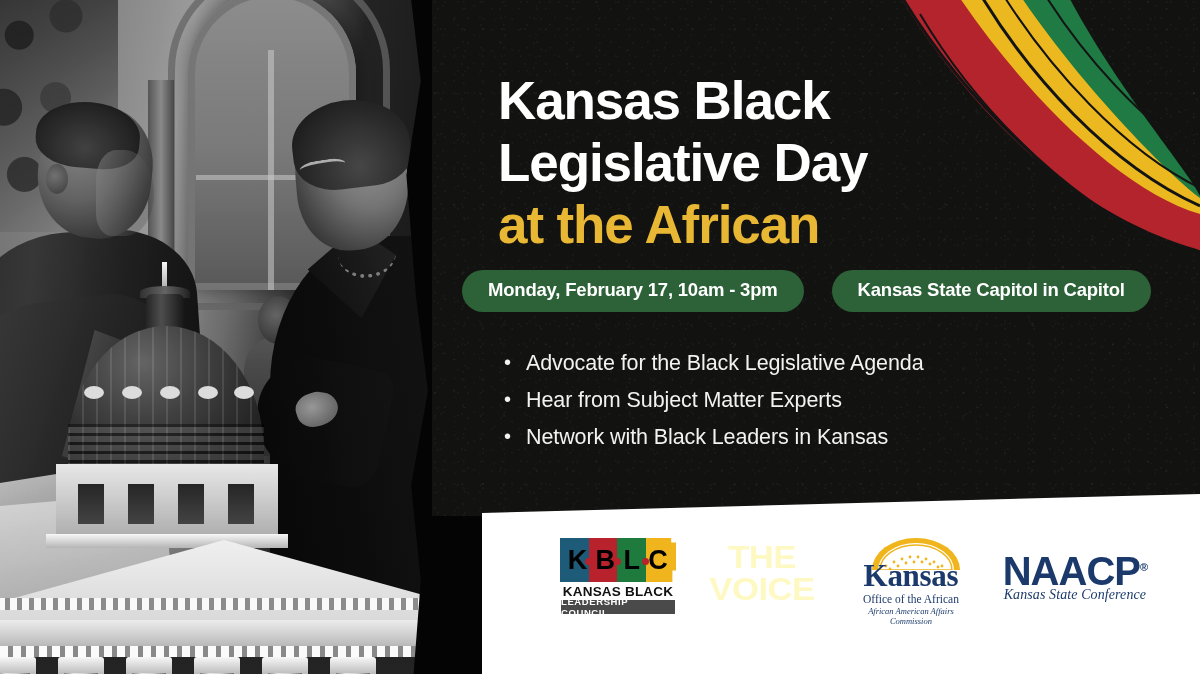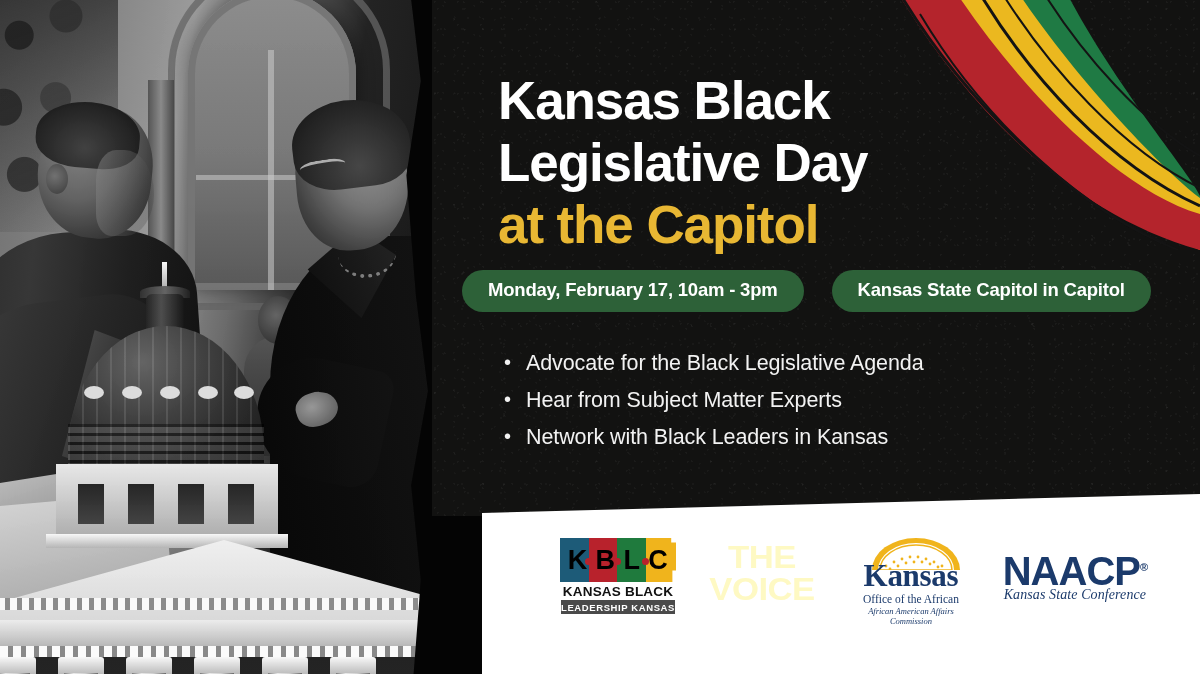--- a/index.html
+++ b/index.html
@@ -494,21 +494,21 @@
     <path d="M134 -20 C 188 70 266 152 340 188" stroke="#141414" stroke-width="2" fill="none"></path>
     <path d="M176 -20 C 222 58 288 126 340 156" stroke="#141414" stroke-width="2" fill="none"></path>
     <path d="M40 -6 C 104 100 210 204 306 244" stroke="#141414" stroke-width="3" fill="none"></path>
     <path d="M60 14 C 122 118 222 212 318 250" stroke="#141414" stroke-width="2" fill="none"></path>
   </svg>
 
   <div class="content">
     <div class="title">
       <span>Kansas Black</span><br>
       <span>Legislative Day</span>
-      <span class="sub">at the Capitol</span>
+      <span class="sub">at the African</span>
     </div>
 
     <div class="pills">
       <div class="pill">Monday, February 17, 10am - 3pm</div>
       <div class="pill">Kansas State Capitol in Capitol</div>
     </div>
 
     <div class="bullets">
       <div>Advocate for the Black Legislative Agenda</div>
       <div>Hear from Subject Matter Experts</div>
@@ -532,21 +532,21 @@
         <i style="left:54px;"></i>
         <i style="left:82px;"></i>
       </div>
       <div class="kblc-letters">
         <span>K</span>
         <span>B</span>
         <span>L</span>
         <span>C</span>
       </div>
       <div class="kblc-n1">KANSAS BLACK</div>
-      <div class="kblc-n2">LEADERSHIP KANSAS</div>
+      <div class="kblc-n2">LEADERSHIP COUNCIL</div>
     </div>
 
     <div class="voice">
       <div class="voice-1">THE</div>
       <div class="voice-2">VOICE</div>
     </div>
 
     <div class="kgov">
       <svg class="kgov-arc" viewBox="0 0 92 34">
         <path d="M2 34 A44 32 0 0 1 90 34 Z" fill="#f0b41c"></path>

